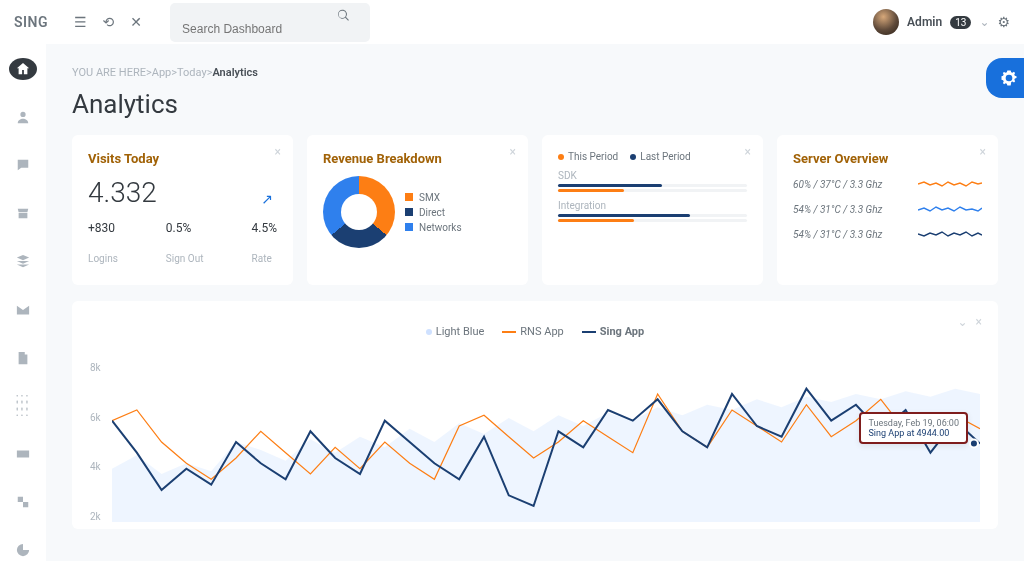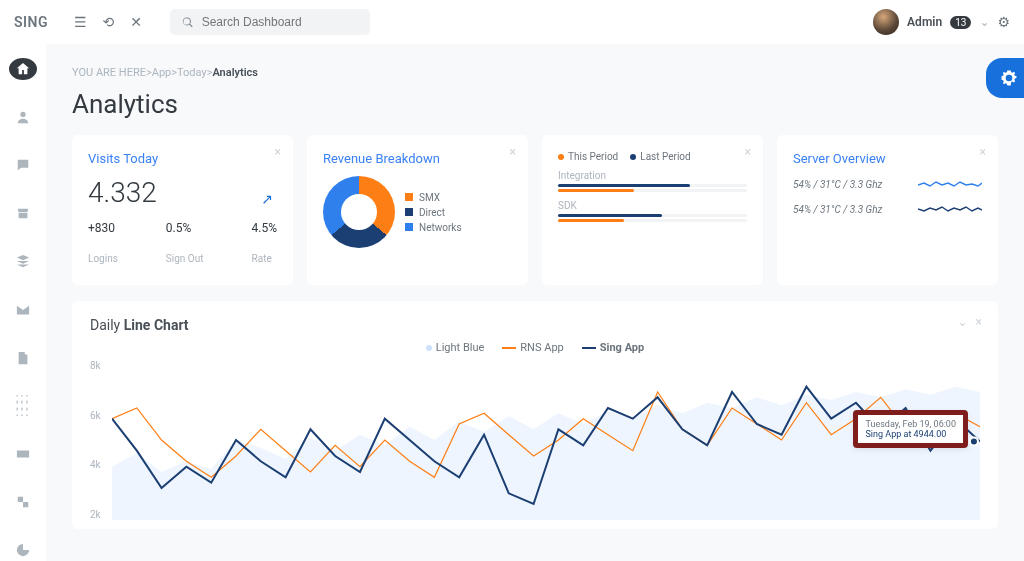--- a/index.html
+++ b/index.html
@@ -1,21 +1,21 @@
 <!DOCTYPE html>
 <html><head>
 <meta charset="utf-8">
 <style>
   * { box-sizing: border-box; margin: 0; padding: 0; }
   body { font-family: -apple-system, "Segoe UI", Roboto, "Helvetica Neue", Arial, sans-serif; background: #fff; color: #495057; width: 1024px; height: 561px; overflow: hidden; }
   .topbar { display: flex; align-items: center; height: 44px; padding: 12px 14px; }
   .brand { font-size: 14px; font-weight: 600; color: #6c757d; letter-spacing: 0.5px; }
   .tb-icons { display: flex; gap: 16px; align-items: center; margin-left: 26px; }
   .tb-icons span { cursor: pointer; color: #6c757d; font-size: 14px; }
-  .search-wrap { display: flex; align-items: flex-end; background: #f1f3f5; border-radius: 5px; padding: 6px 12px; margin-left: 28px; width: 200px; }
+  .search-wrap { display: flex; align-items: flex-end; background: #f1f3f5; border-radius: 5px; padding: 6px 12px; margin-left: 28px; width: 200px; flex-direction: column; }
   .search-wrap svg { width: 13px; height: 13px; fill: #6c757d; margin-right: 8px; }
   .search-wrap input { border: none; background: transparent; outline: none; font-size: 12px; width: 100%; color: #495057; }
   .topbar .spacer { flex: 1; }
   .user-area { display: flex; align-items: center; gap: 8px; font-size: 12px; color: #495057; }
   .avatar { width: 26px; height: 26px; border-radius: 50%; background: radial-gradient(circle at 40% 30%, #d7a87a 0%, #5f4a3a 55%, #2a2017 100%); }
   .user-name { font-weight: 600; }
   .badge-dark { background: #343a40; color: #fff; font-size: 10px; border-radius: 9px; padding: 1px 5px; }
   .chev { color: #adb5bd; }
   .gear { font-size: 14px; color: #6c757d; }
   .layout { display: flex; height: calc(561px - 44px); }
@@ -27,21 +27,21 @@
   .sidebar .dots { letter-spacing: 2px; color: #adb5bd; font-size: 12px; line-height: 0.6; text-align: center; }
   .content { flex: 1; background: #f7f9fb; padding: 22px 26px; overflow: hidden; position: relative; }
   .fab { position: absolute; top: 14px; right: -8px; width: 46px; height: 40px; background: #1870dc; border-radius: 16px 0 0 16px; display: flex; align-items: center; justify-content: center; }
   .fab svg { fill: #fff; width: 20px; height: 20px; }
   .breadcrumb { font-size: 11px; color: #adb5bd; display: flex; align-items: center; }
   .breadcrumb .cur { color: #495057; font-weight: 600; }
   h1.page-title { font-size: 26px; font-weight: 400; color: #343a40; margin: 10px 0 16px 0; }
   .cards { display: grid; grid-template-columns: 1fr 1fr 1fr 1fr; gap: 14px; }
   .card { background: #fff; border-radius: 6px; padding: 16px 16px 14px 16px; position: relative; min-height: 150px; }
   .card .close { position: absolute; top: 10px; right: 12px; font-size: 12px; color: #ced4da; cursor: pointer; }
-  .card h3 { font-size: 13px; font-weight: 400; color: #3b82f6; margin-bottom: 10px; }
+  .card h3 { font-size: 13px; font-weight: 700; color: #a16207; margin-bottom: 10px; }
   .big-num { font-size: 28px; font-weight: 300; color: #343a40; margin: 8px 0 10px 0; }
   .trend-arrow { position: absolute; top: 56px; right: 20px; font-size: 14px; color: #1870dc; }
   .stats-row { display: flex; justify-content: space-between; gap: 16px; margin-top: 12px; }
   .stat { font-size: 12px; }
   .stat .v { color: #343a40; }
   .stat .l { color: #adb5bd; font-size: 10px; margin-top: 18px; }
   .donut-row { display: flex; align-items: center; gap: 10px; margin-top: 6px; }
   .donut { width: 72px; height: 72px; border-radius: 50%; background: conic-gradient(#fd7e14 0deg 130deg, #1b3f72 130deg 230deg, #2f80ed 230deg 360deg); position: relative; }
   .donut::after { content:""; position:absolute; inset: 18px; background:#fff; border-radius:50%; }
   .legend { font-size: 10px; color: #6c757d; display: flex; flex-direction: column; gap: 4px; }
@@ -53,23 +53,23 @@
   .bar-label { font-size: 10px; color: #adb5bd; margin-bottom: 3px; }
   .bar-track { height: 3px; background: #f1f3f5; position: relative; margin: 2px 0; border-radius: 2px; }
   .bar-fill { position: absolute; height: 100%; border-radius: 2px; }
   .server-row { display: flex; align-items: center; justify-content: space-between; font-size: 10px; color: #6c757d; margin: 9px 0; }
   .spark { width: 64px; height: 16px; }
   .line-card { background: #fff; border-radius: 6px; padding: 16px 18px 0 18px; margin-top: 16px; height: 228px; position: relative; }
   .line-card .tools { position:absolute; top:14px; right:16px; font-size:12px; color:#ced4da; display:flex; gap:8px;}
   .line-title { font-size: 14px; color: #495057; }
   .line-title b { font-weight: 700; }
   .chart-legend { display: flex; justify-content: center; gap: 18px; font-size: 11px; color: #6c757d; margin-top: 8px; }
-  .chart-area { position: relative; height: 160px; margin-top: 6px; margin-left: 22px; }
+  .chart-area { position: relative; height: 160px; margin-top: 24px; margin-left: 22px; }
   .y-axis { position: absolute; left: -22px; top: 0; bottom: 0; display: flex; flex-direction: column; justify-content: space-between; font-size: 10px; color: #adb5bd; }
-  .tooltip-box { position: absolute; top: 50px; right: 12px; background: #fff; border: 5px solid #7f1d1d; border-radius: 4px; padding: 4px 7px; font-size: 9px; color: #6c757d; box-shadow: 0 2px 6px rgba(0,0,0,0.08); }
+  .tooltip-box { position: absolute; top: 50px; right: 12px; background: #fff; border: 2px solid #7f1d1d; border-radius: 4px; padding: 4px 7px; font-size: 9px; color: #6c757d; box-shadow: 0 2px 6px rgba(0,0,0,0.08); }
   .tooltip-box .l2 { color: #1b3f72; }
   svg.linechart { width: 100%; height: 100%; }
   .ital { font-style: italic; }
 </style>
 </head>
 <body>
 
 <div class="topbar">
   <span class="brand">SING</span>
   <div class="tb-icons">
@@ -214,63 +214,68 @@
         </div>
       </div>
 
       <div class="card">
         <span class="close">×</span>
         <div class="perf-legend">
           <span><span class="dot" style="background:#fd7e14"></span><span>This Period</span></span>
           <span><span class="dot" style="background:#1b3f72"></span><span>Last Period</span></span>
         </div>
         <div class="bar-group">
+          <div class="bar-label">SDK</div>
+          <div class="bar-track">
+              <div class="bar-fill" style="background:#1b3f72;width:55%"></div>
+            </div>
+          <div class="bar-track">
+              <div class="bar-fill" style="background:#fd7e14;width:35%"></div>
+            </div>
+        </div>
+        <div class="bar-group">
           <div class="bar-label">Integration</div>
           <div class="bar-track">
               <div class="bar-fill" style="background:#1b3f72;width:70%"></div>
             </div>
           <div class="bar-track">
               <div class="bar-fill" style="background:#fd7e14;width:40%"></div>
             </div>
         </div>
-        <div class="bar-group">
-          <div class="bar-label">SDK</div>
-          <div class="bar-track">
-              <div class="bar-fill" style="background:#1b3f72;width:55%"></div>
-            </div>
-          <div class="bar-track">
-              <div class="bar-fill" style="background:#fd7e14;width:35%"></div>
-            </div>
-        </div>
       </div>
 
       <div class="card">
         <span class="close">×</span>
         <h3>Server Overview</h3>
+        <div class="server-row">
+          <span class="ital">60% / 37°C / 3.3 Ghz</span>
+          <svg class="spark" viewBox="0 0 64 16">
+              <polyline fill="none" stroke="#fd7e14" stroke-width="1.4" points="0,8 6,6 12,9 18,7 24,10 30,6 36,9 42,7 48,10 54,6 60,8 64,7"></polyline>
+            </svg>
+        </div>
         <div class="server-row">
           <span class="ital">54% / 31°C / 3.3 Ghz</span>
           <svg class="spark" viewBox="0 0 64 16">
               <polyline fill="none" stroke="#2f80ed" stroke-width="1.4" points="0,9 6,7 12,10 18,6 24,9 30,7 36,10 42,6 48,9 54,8 60,10 64,7"></polyline>
             </svg>
         </div>
         <div class="server-row">
           <span class="ital">54% / 31°C / 3.3 Ghz</span>
           <svg class="spark" viewBox="0 0 64 16">
               <polyline fill="none" stroke="#1b3f72" stroke-width="1.4" points="0,8 6,10 12,7 18,9 24,6 30,10 36,7 42,9 48,6 54,10 60,7 64,9"></polyline>
             </svg>
         </div>
       </div>
     </div>
 
     <div class="line-card">
       <div class="tools">
           <span>⌄</span>
           <span>×</span>
         </div>
-      <div class="line-title"><span>Daily </span><b>Line Chart</b></div>
       <div class="chart-legend">
         <span><span class="dot" style="background:#cfe1ff"></span><span>Light Blue</span></span>
         <span><span style="display:inline-block;width:14px;height:2px;background:#fd7e14;vertical-align:middle;margin-right:4px"></span><span>RNS App</span></span>
         <span><span style="display:inline-block;width:14px;height:2px;background:#1b3f72;vertical-align:middle;margin-right:4px"></span><b style="font-weight:700">Sing App</b></span>
       </div>
       <div class="chart-area">
         <div class="y-axis">
           <span>8k</span>
           <span>6k</span>
           <span>4k</span>

